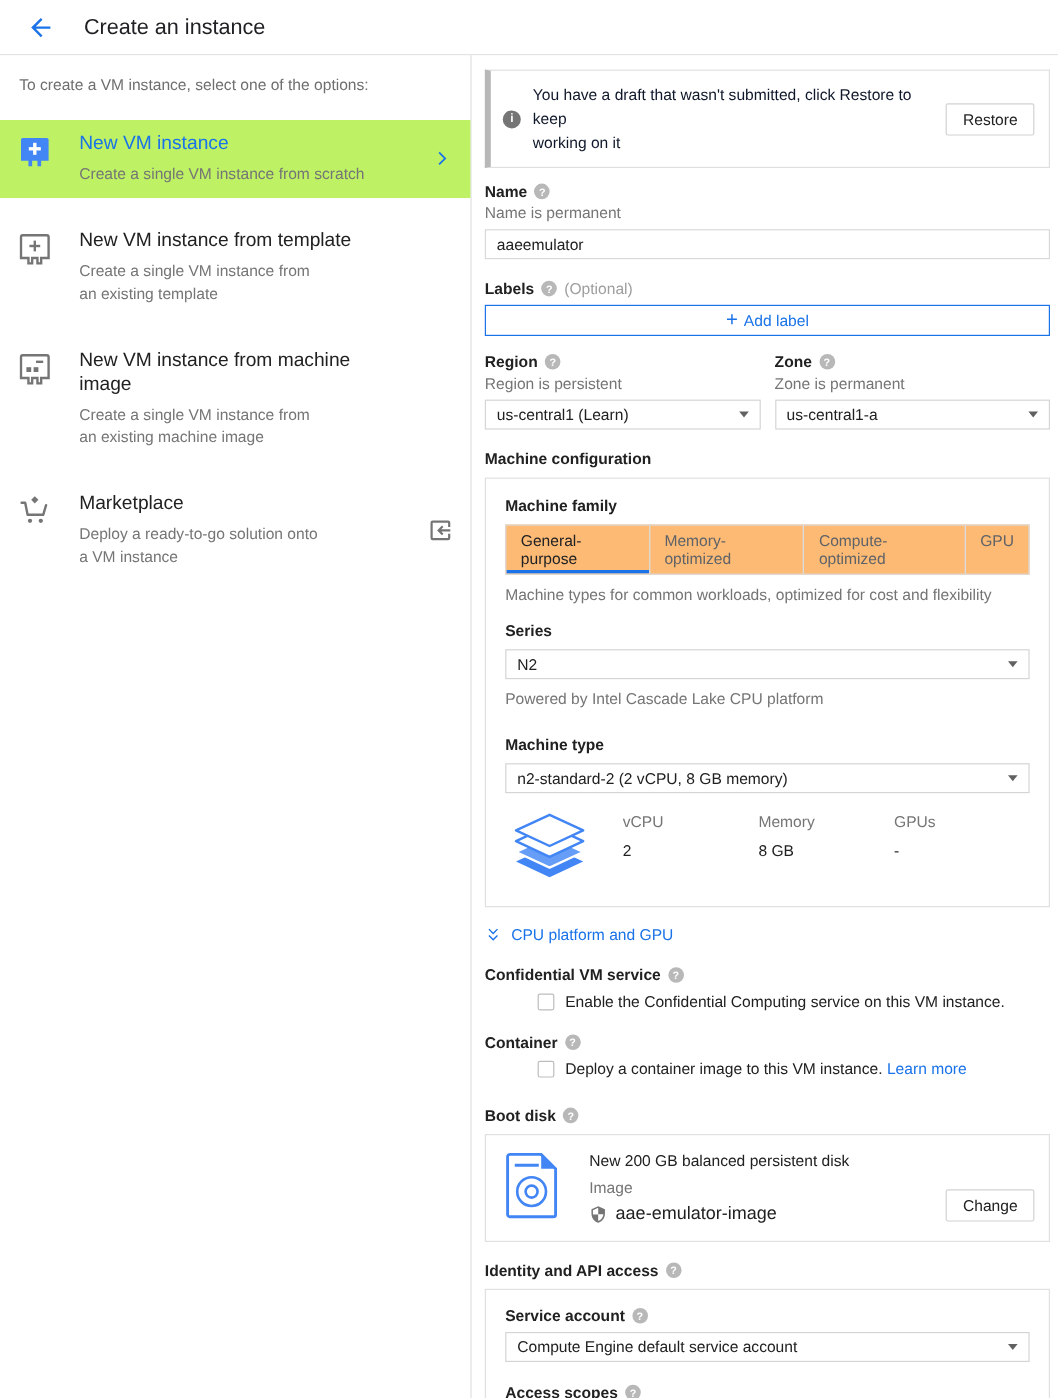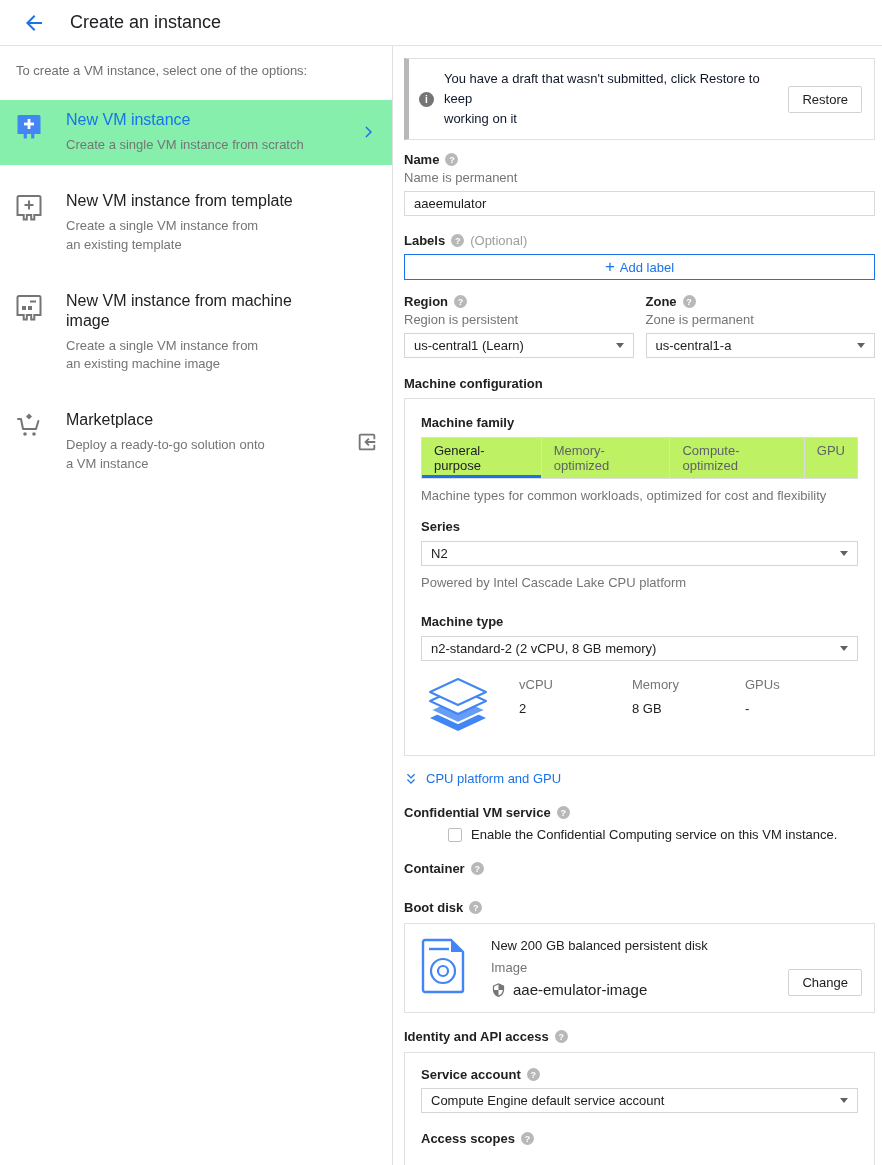--- a/index.html
+++ b/index.html
@@ -14,21 +14,21 @@
 
   
   .cols { display:flex; height:1119px; }
   .sidebar { width:393px; border-right:1px solid #e0e0e0; flex-shrink:0; }
   .main { flex:1; padding:12px 40px 0 11px; }
 
   
   .intro { font-size:13px; color:#6f6f6f; padding:17px 16px 0 16px; margin-bottom:22px; }
   .opt { display:flex; padding:10px 14px 10px 16px; align-items:flex-start; cursor:pointer; }
   .opt + .opt { margin-top:16px; }
-  .opt.selected { background:#86efac; }
+  .opt.selected { background:#bef264; }
   .opt .oicon { width:26px; height:30px; flex-shrink:0; margin-top:2px; }
   .opt .otext { margin-left:24px; flex:1; }
   .opt .otitle { font-size:16px; color:#212121; line-height:1.25; white-space:pre-line; }
   .opt.selected .otitle { color:#1a73e8; }
   .opt .osub { font-size:13px; color:#757575; line-height:1.45; margin-top:6px; white-space:pre-line; }
   .opt .chev { width:18px; height:18px; color:#1a73e8; align-self:center; flex-shrink:0; }
   .opt .exit { width:22px; height:22px; color:#757575; align-self:center; flex-shrink:0; }
 
   
   .lblrow { display:flex; align-items:center; gap:6px; }
@@ -64,21 +64,21 @@
     display:flex; align-items:center; justify-content:center; gap:5px; font-size:13px;
     cursor:pointer; background:#fff; }
   .plus { font-size:17px; font-weight:400; line-height:1; margin-top:-2px; }
   .regionrow { margin-top:14px; display:flex; gap:12px; }
   .regionrow > div { flex:1; }
 
   .sec-mc { margin-top:16px; }
   .mc-card { margin-top:6px; padding:14px 16px 20px 16px; }
   .tabs { display:flex; margin-top:6px; }
   .tab { border:1px solid #dadce0; padding:5px 12px; font-size:13px; color:#5f6368;
-    cursor:pointer; background:#bef264; }
+    cursor:pointer; background:#fdba74; }
   .tab + .tab { margin-left:-1px; }
   .tab.sel { color:#202124; box-shadow:inset 0 -3px 0 #1a73e8; }
   .mc-desc { font-size:13px; color:#757575; margin-top:9px; }
   .mt14 { margin-top:14px; } .mt22 { margin-top:22px; }
   .specs { display:flex; margin-top:16px; align-items:flex-start; }
   .spec-icon { width:70px; height:58px; margin:0 26px 0 2px; flex-shrink:0; }
   .spec-col { width:113px; }
   .spec-h { font-size:13px; color:#757575; }
   .spec-v { font-size:13px; color:#212121; margin-top:9px; }
 
@@ -304,20 +304,27 @@
         <span class="cbox"></span>
         <span class="ctext">Enable the Confidential Computing service on this VM instance.</span>
       </div>
     </div>
 
     <div class="sec-conf">
       <div class="lblrow">
         <span class="lbl">Container</span>
         <span class="help">?</span>
       </div>
+      <div class="checkrow">
+        <span class="cbox"></span>
+        <span class="ctext">
+          <span>Deploy a container image to this VM instance.</span>
+          <span class="link">Learn more</span>
+        </span>
+      </div>
     </div>
 
     <div class="sec-boot">
       <div class="lblrow">
         <span class="lbl">Boot disk</span>
         <span class="help">?</span>
       </div>
       <div class="card boot-card">
         <svg class="disk-icon" viewBox="0 0 46 56">
           <path d="M4 2h26l12 12v38a2 2 0 0 1-2 2H4a2 2 0 0 1-2-2V4a2 2 0 0 1 2-2z" fill="#fff" stroke="#4285f4" stroke-width="2.4"></path>

